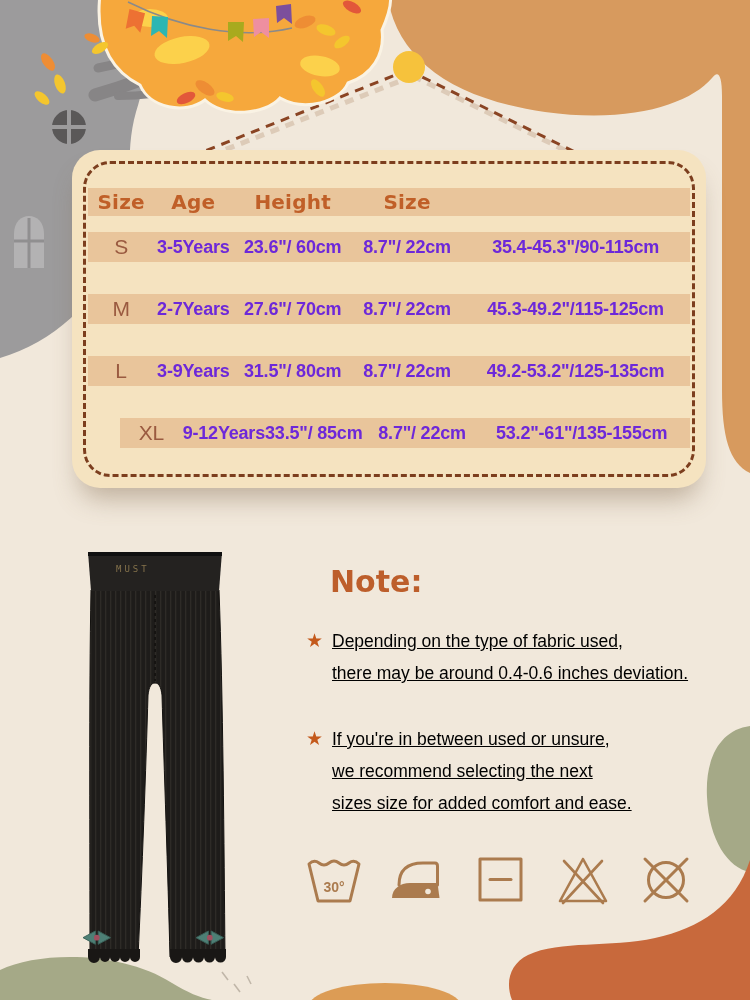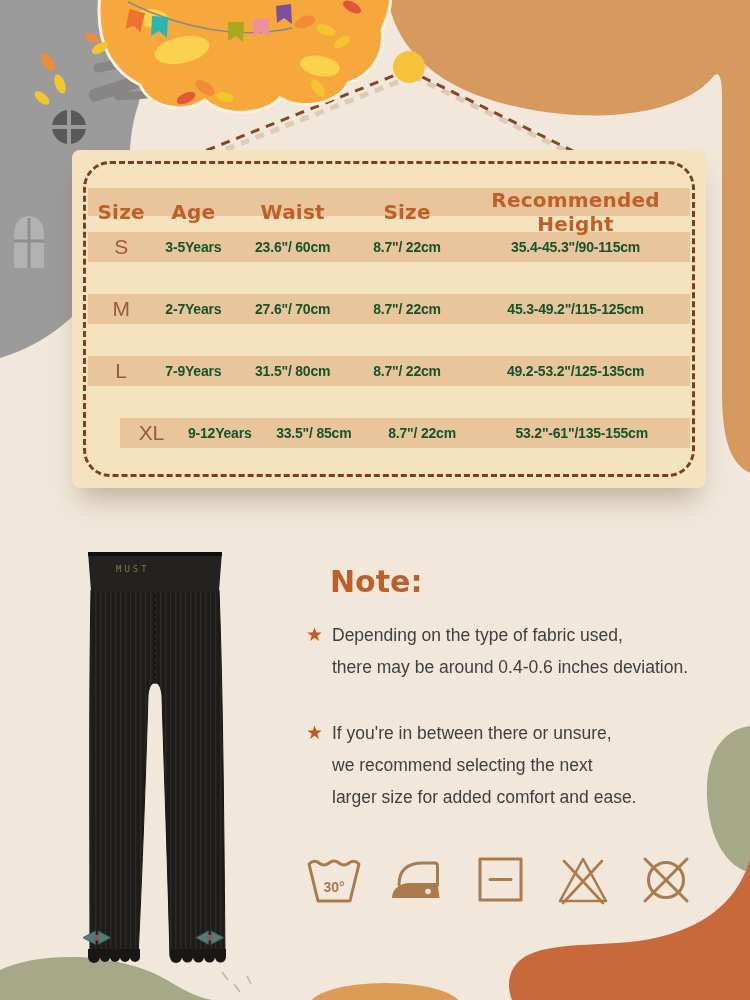--- a/index.html
+++ b/index.html
@@ -4,43 +4,43 @@
 <style>
   html,body{margin:0;padding:0;}
   .stage{position:relative;width:750px;height:1000px;background:#f1e8db;overflow:hidden;
          font-family:"Liberation Sans",sans-serif;}
   .stage *{box-sizing:border-box;}
   svg{display:block;}
   .decor{position:absolute;left:0;top:0;z-index:1;}
 
   
   .panel{position:absolute;left:72px;top:150px;width:634px;height:338px;z-index:2;
-         background:#f5e3c0;border-radius:8px;
+         background:#f5e3c0;border-radius:28px;
          box-shadow:0 18px 26px -8px rgba(128,104,78,.45);
          padding:38px 16px 0 16px;}
   .panel .dash{position:absolute;inset:11px;border:3px dashed #7c3e1e;border-radius:27px;pointer-events:none;}
   .trow{display:grid;grid-template-columns:11% 13% 20% 18% 38%;align-items:center;
         height:30px;margin-bottom:32px;background:#e9c59b;}
   .trow.head{height:28px;margin-bottom:16px;}
   .trow:last-child{margin-bottom:0;margin-left:32px;}
   .hcell{font-family:"DejaVu Sans",sans-serif;font-weight:bold;font-size:20px;color:#c05f28;
          text-align:center;letter-spacing:.2px;}
-  .cell{font-weight:bold;font-size:14px;color:#14532d;text-align:center;letter-spacing:-.2px;white-space:nowrap;}
+  .cell{font-weight:bold;font-size:18px;color:#6d28d9;text-align:center;letter-spacing:-.2px;white-space:nowrap;}
   .cell.size{font-family:"Liberation Sans",sans-serif;font-weight:normal;font-size:21px;color:#9a5a40;}
 
   
   .leggings{position:absolute;left:78px;top:545px;z-index:3;}
 
   
   .note{position:absolute;left:306px;top:564px;width:420px;z-index:2;}
   .note-title{font-family:"DejaVu Sans",sans-serif;font-weight:bold;font-size:30px;color:#bd5e2b;
-              margin-left:24px;margin-bottom:20px;}
+              margin-left:24px;margin-bottom:26px;}
   .bullet{display:grid;grid-template-columns:26px 1fr;margin-bottom:34px;}
   .star{color:#c4591b;font-size:19px;line-height:32px;}
-  .bline{font-size:17.5px;color:#404040;line-height:32px;white-space:nowrap;}
+  .bline{font-size:17.5px;color:#000000;line-height:32px;white-space:nowrap;text-decoration:underline;}
 
   
   .care{position:absolute;left:306px;top:854px;display:flex;gap:27px;z-index:2;}
   .care svg{stroke:#ab7b4e;fill:none;stroke-width:3;stroke-linecap:round;stroke-linejoin:round;}
   .care text{stroke:none;fill:#ab7b4e;font-family:"Liberation Sans",sans-serif;font-weight:bold;font-size:14px;}
 </style>
 </head>
 <body>
 
 <div class="stage">
@@ -116,41 +116,40 @@
       <line x1="234" y1="984" x2="240" y2="992"></line>
       <line x1="247" y1="976" x2="251" y2="984"></line>
     </g>
   </svg>
 
   <div class="panel">
     <div class="dash"></div>
     <div class="trow head">
       <span class="hcell">Size</span>
       <span class="hcell">Age</span>
-      <span class="hcell">Waist</span>
+      <span class="hcell">Height</span>
       <span class="hcell">Size</span>
-      <span class="hcell">Recommended Height</span>
     </div>
     <div class="trow">
       <span class="cell size">S</span>
       <span class="cell">3-5Years</span>
       <span class="cell">23.6"/ 60cm</span>
       <span class="cell">8.7"/ 22cm</span>
       <span class="cell">35.4-45.3"/90-115cm</span>
     </div>
     <div class="trow">
       <span class="cell size">M</span>
       <span class="cell">2-7Years</span>
       <span class="cell">27.6"/ 70cm</span>
       <span class="cell">8.7"/ 22cm</span>
       <span class="cell">45.3-49.2"/115-125cm</span>
     </div>
     <div class="trow">
       <span class="cell size">L</span>
-      <span class="cell">7-9Years</span>
+      <span class="cell">3-9Years</span>
       <span class="cell">31.5"/ 80cm</span>
       <span class="cell">8.7"/ 22cm</span>
       <span class="cell">49.2-53.2"/125-135cm</span>
     </div>
     <div class="trow">
       <span class="cell size">XL</span>
       <span class="cell">9-12Years</span>
       <span class="cell">33.5"/ 85cm</span>
       <span class="cell">8.7"/ 22cm</span>
       <span class="cell">53.2"-61"/135-155cm</span>
@@ -192,23 +191,23 @@
     <div class="bullet">
       <span class="star">★</span>
       <span>
         <span class="bline">Depending on the type of fabric used,</span><br>
         <span class="bline">there may be around 0.4-0.6 inches deviation.</span>
       </span>
     </div>
     <div class="bullet">
       <span class="star">★</span>
       <span>
-        <span class="bline">If you're in between there or unsure,</span><br>
+        <span class="bline">If you're in between used or unsure,</span><br>
         <span class="bline">we recommend selecting the next</span><br>
-        <span class="bline">larger size for added comfort and ease.</span>
+        <span class="bline">sizes size for added comfort and ease.</span>
       </span>
     </div>
   </div>
 
   <div class="care">
     <svg width="56" height="52" viewBox="0 0 56 52">
       <path d="M3,10 Q8,5 13,9 Q18,13 23,9 Q28,5 33,9 Q38,13 43,9 Q48,5 53,10 L44,47 L12,47 Z"></path>
       <text x="28" y="38" text-anchor="middle">30°</text>
     </svg>
     <svg width="56" height="52" viewBox="0 0 56 52">

